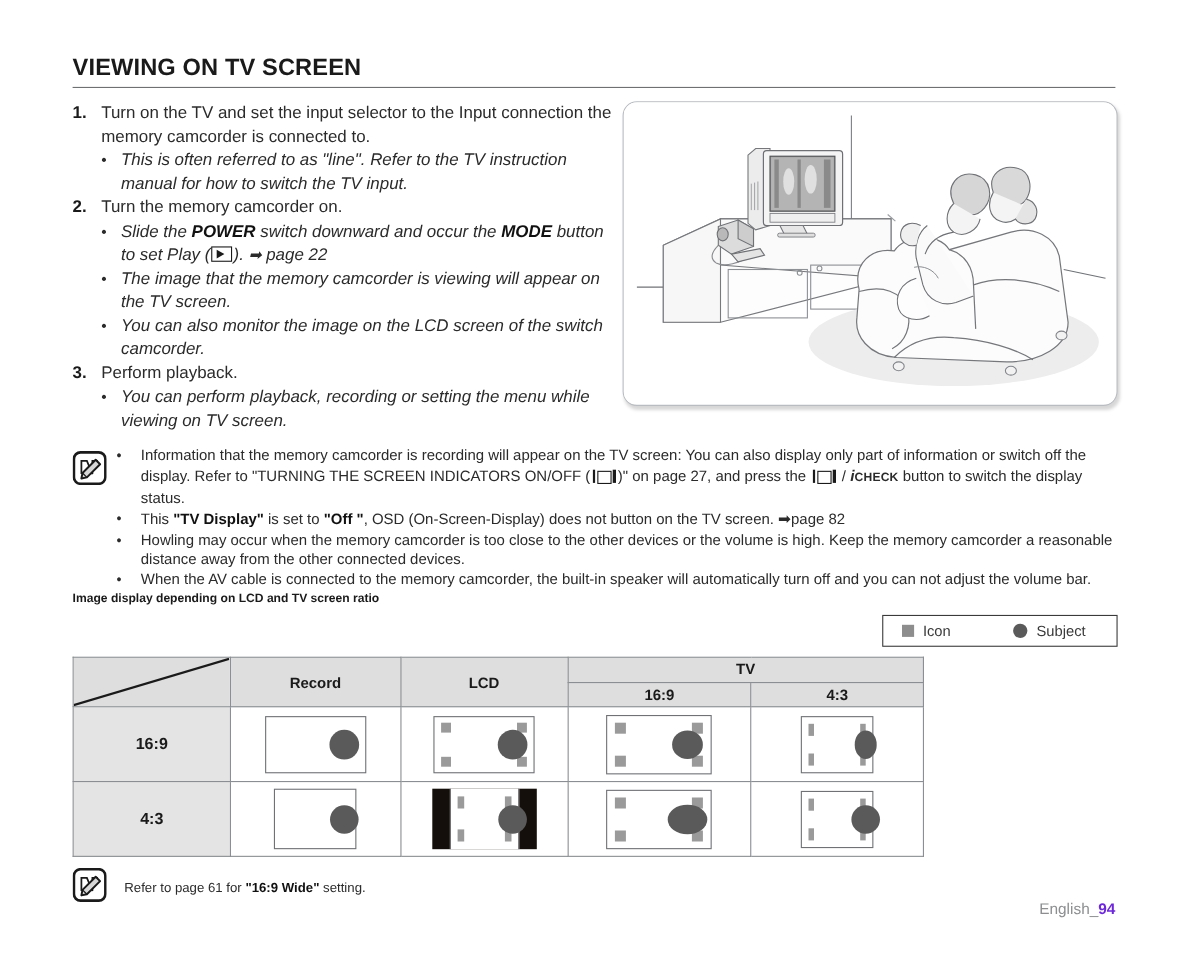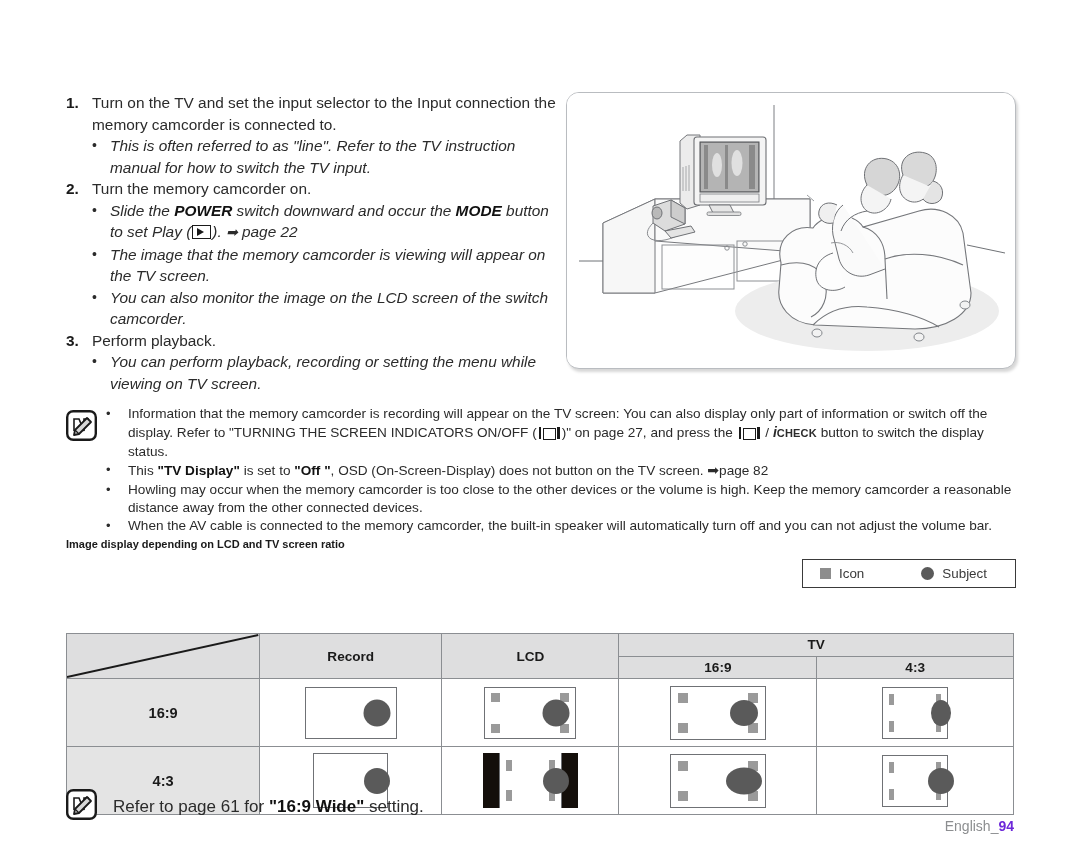--- a/index.html
+++ b/index.html
@@ -83,21 +83,21 @@
     border:1.3px solid #3a3a3a;background:#fff;
     display:flex;align-items:center;
   }
   .legend .entry{display:flex;align-items:center;font-size:13.4px;color:#3a3a3a;}
   .legend .e1{margin-left:17px;}
   .legend .e2{margin-left:57px;}
   .sw-square{width:11px;height:11px;background:#8d8d8d;margin-right:8px;}
   .sw-circle{width:13px;height:13px;border-radius:50%;background:#5a5a5a;margin-right:8px;}
 
   
-  .tbl{position:absolute;left:66px;top:597px;width:948px;border-collapse:collapse;margin-top:36px;}
+  .tbl{position:absolute;left:66px;top:597px;width:774px;border-collapse:collapse;}
   .tbl td,.tbl th{border:1px solid #8b8e92;padding:0;text-align:center;vertical-align:middle;}
   .tbl .hd{background:#dededf;font-size:13.6px;font-weight:bold;color:#1a1a1a;height:21px;}
   .tbl .corner{background:#dededf;width:194px;height:44px;position:relative;padding:0;}
   .tbl .corner .slash{
     position:absolute;left:0;top:0;width:100%;height:100%;
   }
   .tbl .rowhd{background:#e4e4e4;font-size:14.6px;font-weight:bold;color:#1a1a1a;height:67px;width:194px;}
   .tbl .cell{background:#fff;height:67px;}
 
   .c-record{width:182px;}
@@ -106,29 +106,33 @@
   .c-tv43{width:197px;}
 
   
   .scr{position:relative;margin:0 auto;background:#fff;border:1.4px solid #6f7175;box-sizing:border-box;}
   .scr .mk{position:absolute;background:#9a9a9a;}
   .scr .sub{position:absolute;background:#5a5a5a;border-radius:50%;left:50%;top:50%;transform:translate(-50%,-50%);}
   .bars{position:relative;margin:0 auto;background:#140f0b;box-sizing:border-box;display:flex;align-items:center;justify-content:center;}
 
   
   .fnote{position:absolute;left:66px;top:789px;display:flex;align-items:center;}
-  .fnote .ftxt{font-size:17px;color:#2b2b2b;margin-left:16px;}
+  .fnote .ftxt{font-size:12px;color:#2b2b2b;margin-left:16px;}
   .pageno{position:absolute;right:66px;top:818px;font-size:14px;color:#8c8e90;}
   .pageno b{color:#6d28d9;font-weight:bold;}
 </style>
 </head>
 <body>
 
 <div class="page">
 
+  <div class="title-wrap">
+    <div class="page-title">VIEWING ON TV SCREEN</div>
+    <div class="title-rule"></div>
+  </div>
 
   <div class="steps">
 
     <div class="step">
       <div class="num">1.</div>
       <div class="txt">Turn on the TV and set the input selector to the Input connection the memory camcorder is connected to.</div>
     </div>
     <div class="sub">
       <div class="dot">•</div>
       <div class="txt">This is often referred to as "line". Refer to the TV instruction manual for how to switch the TV input.</div>

